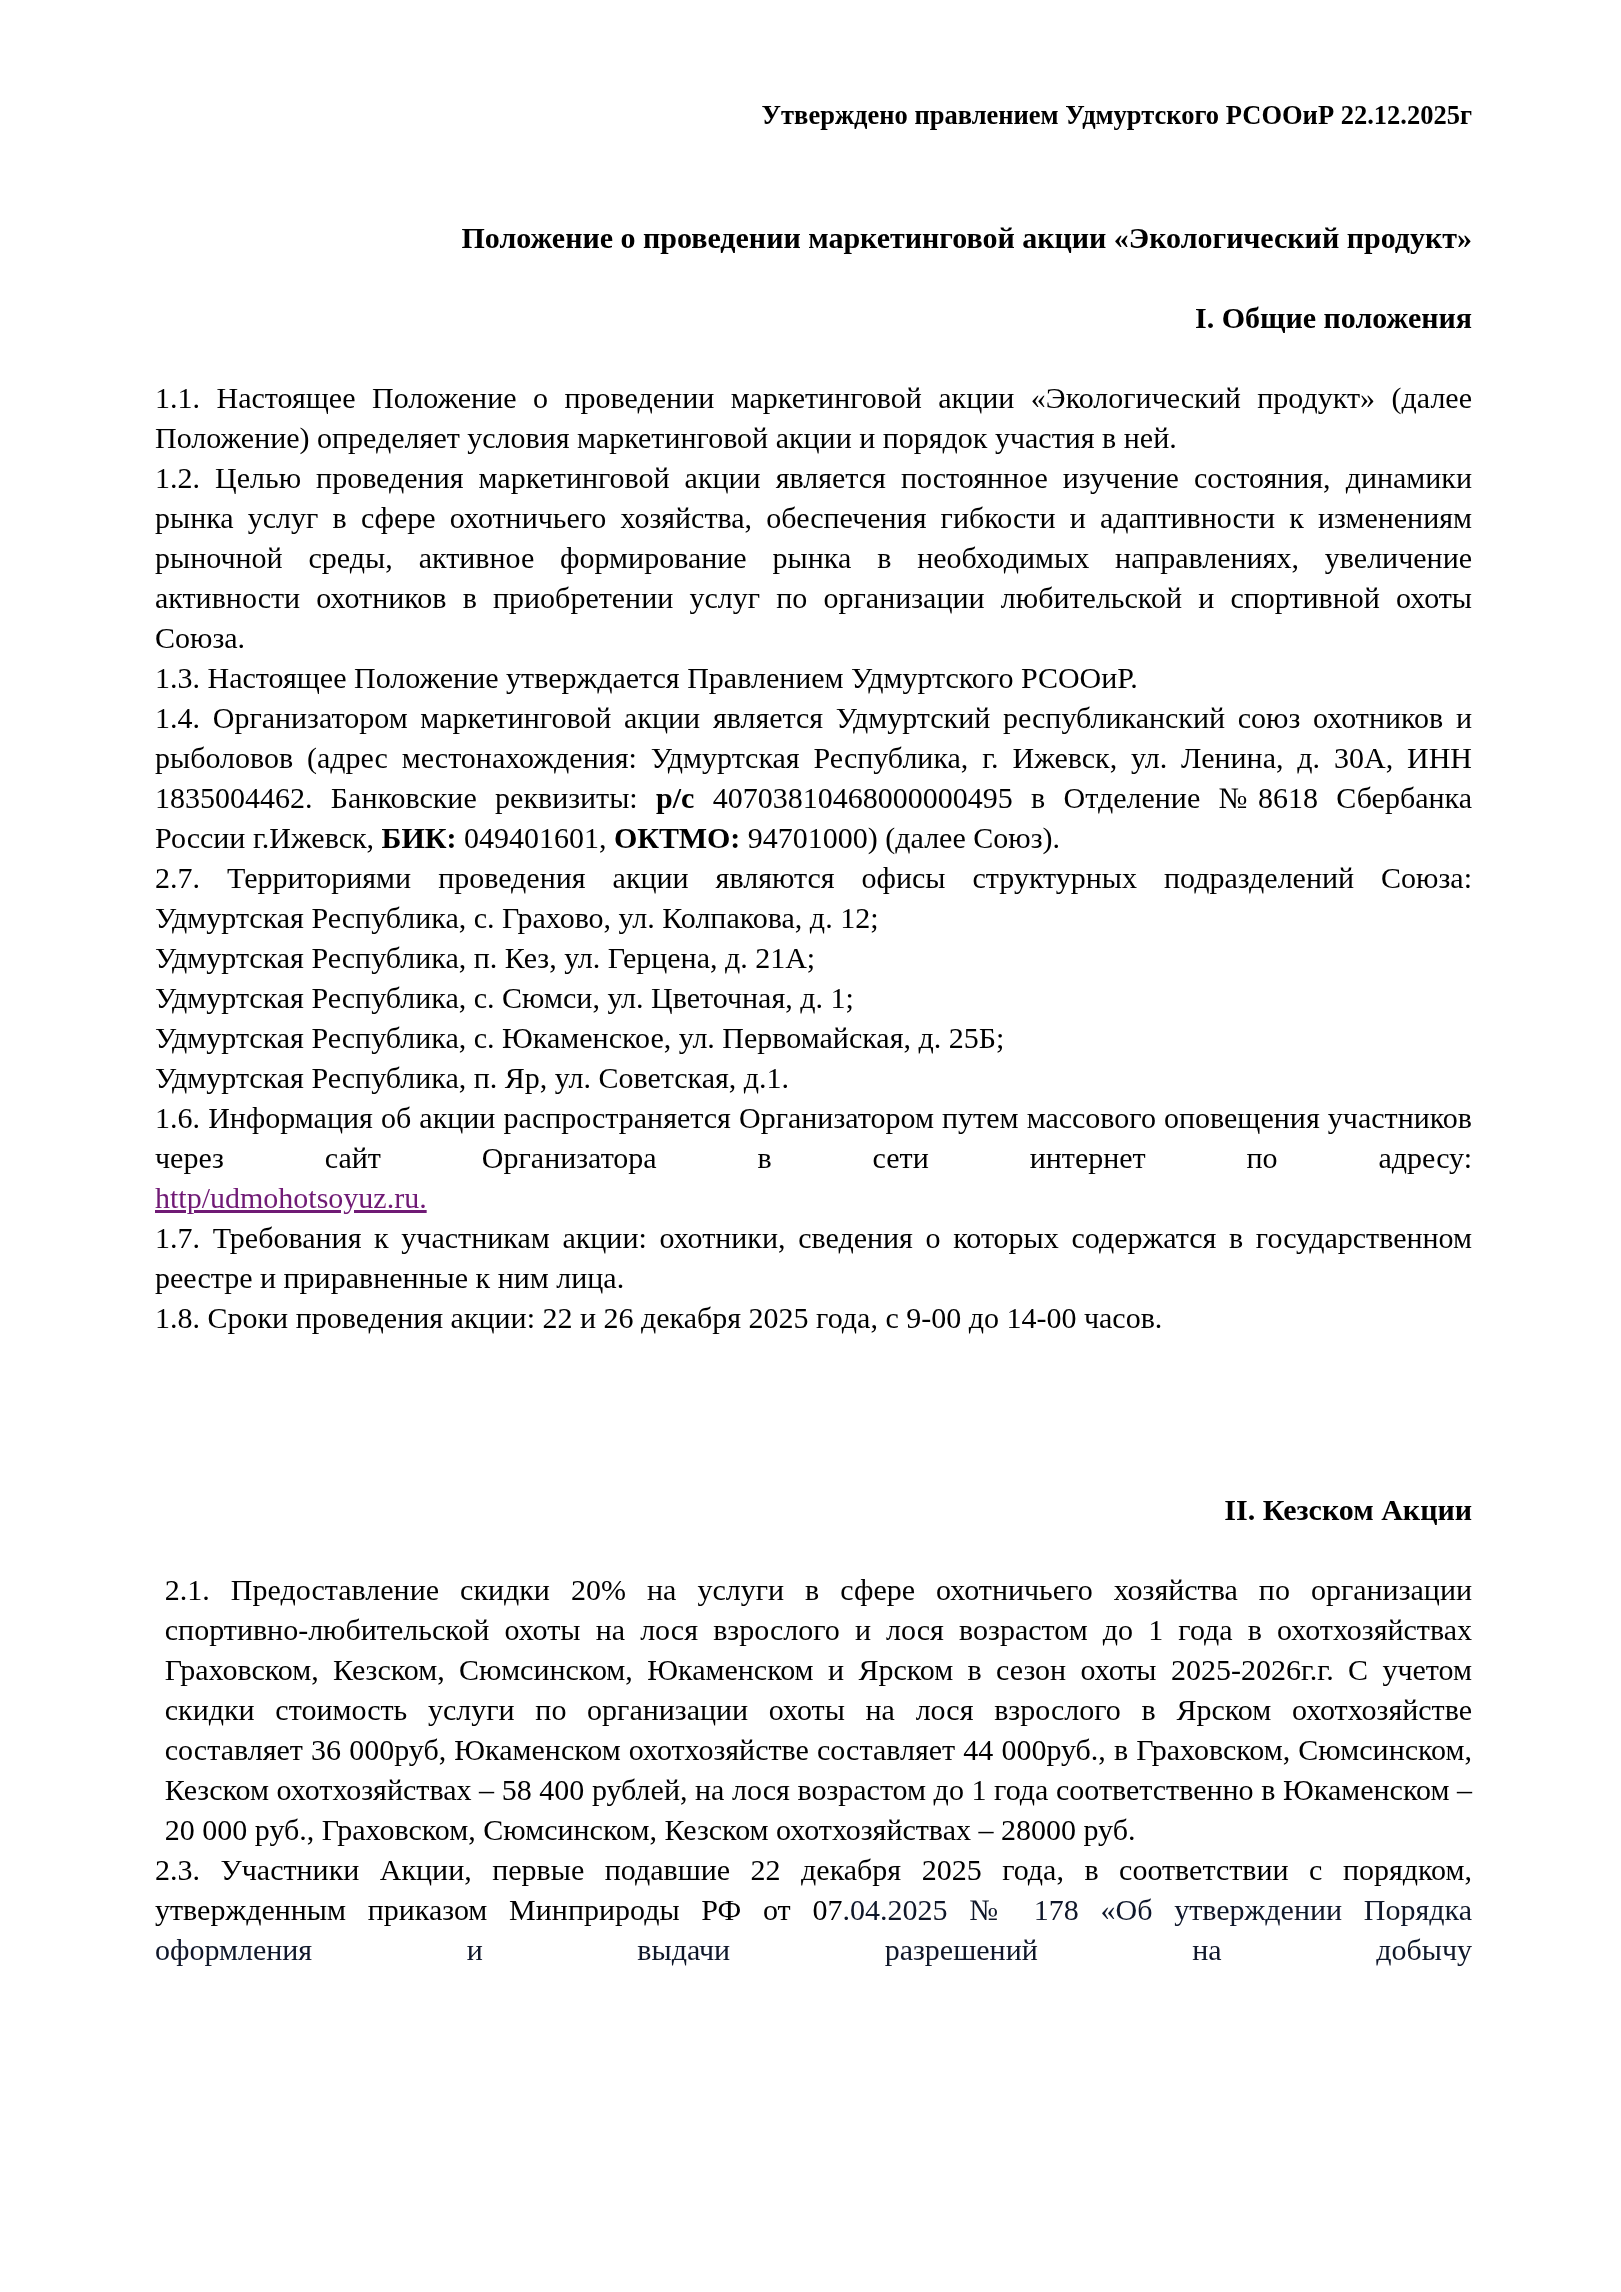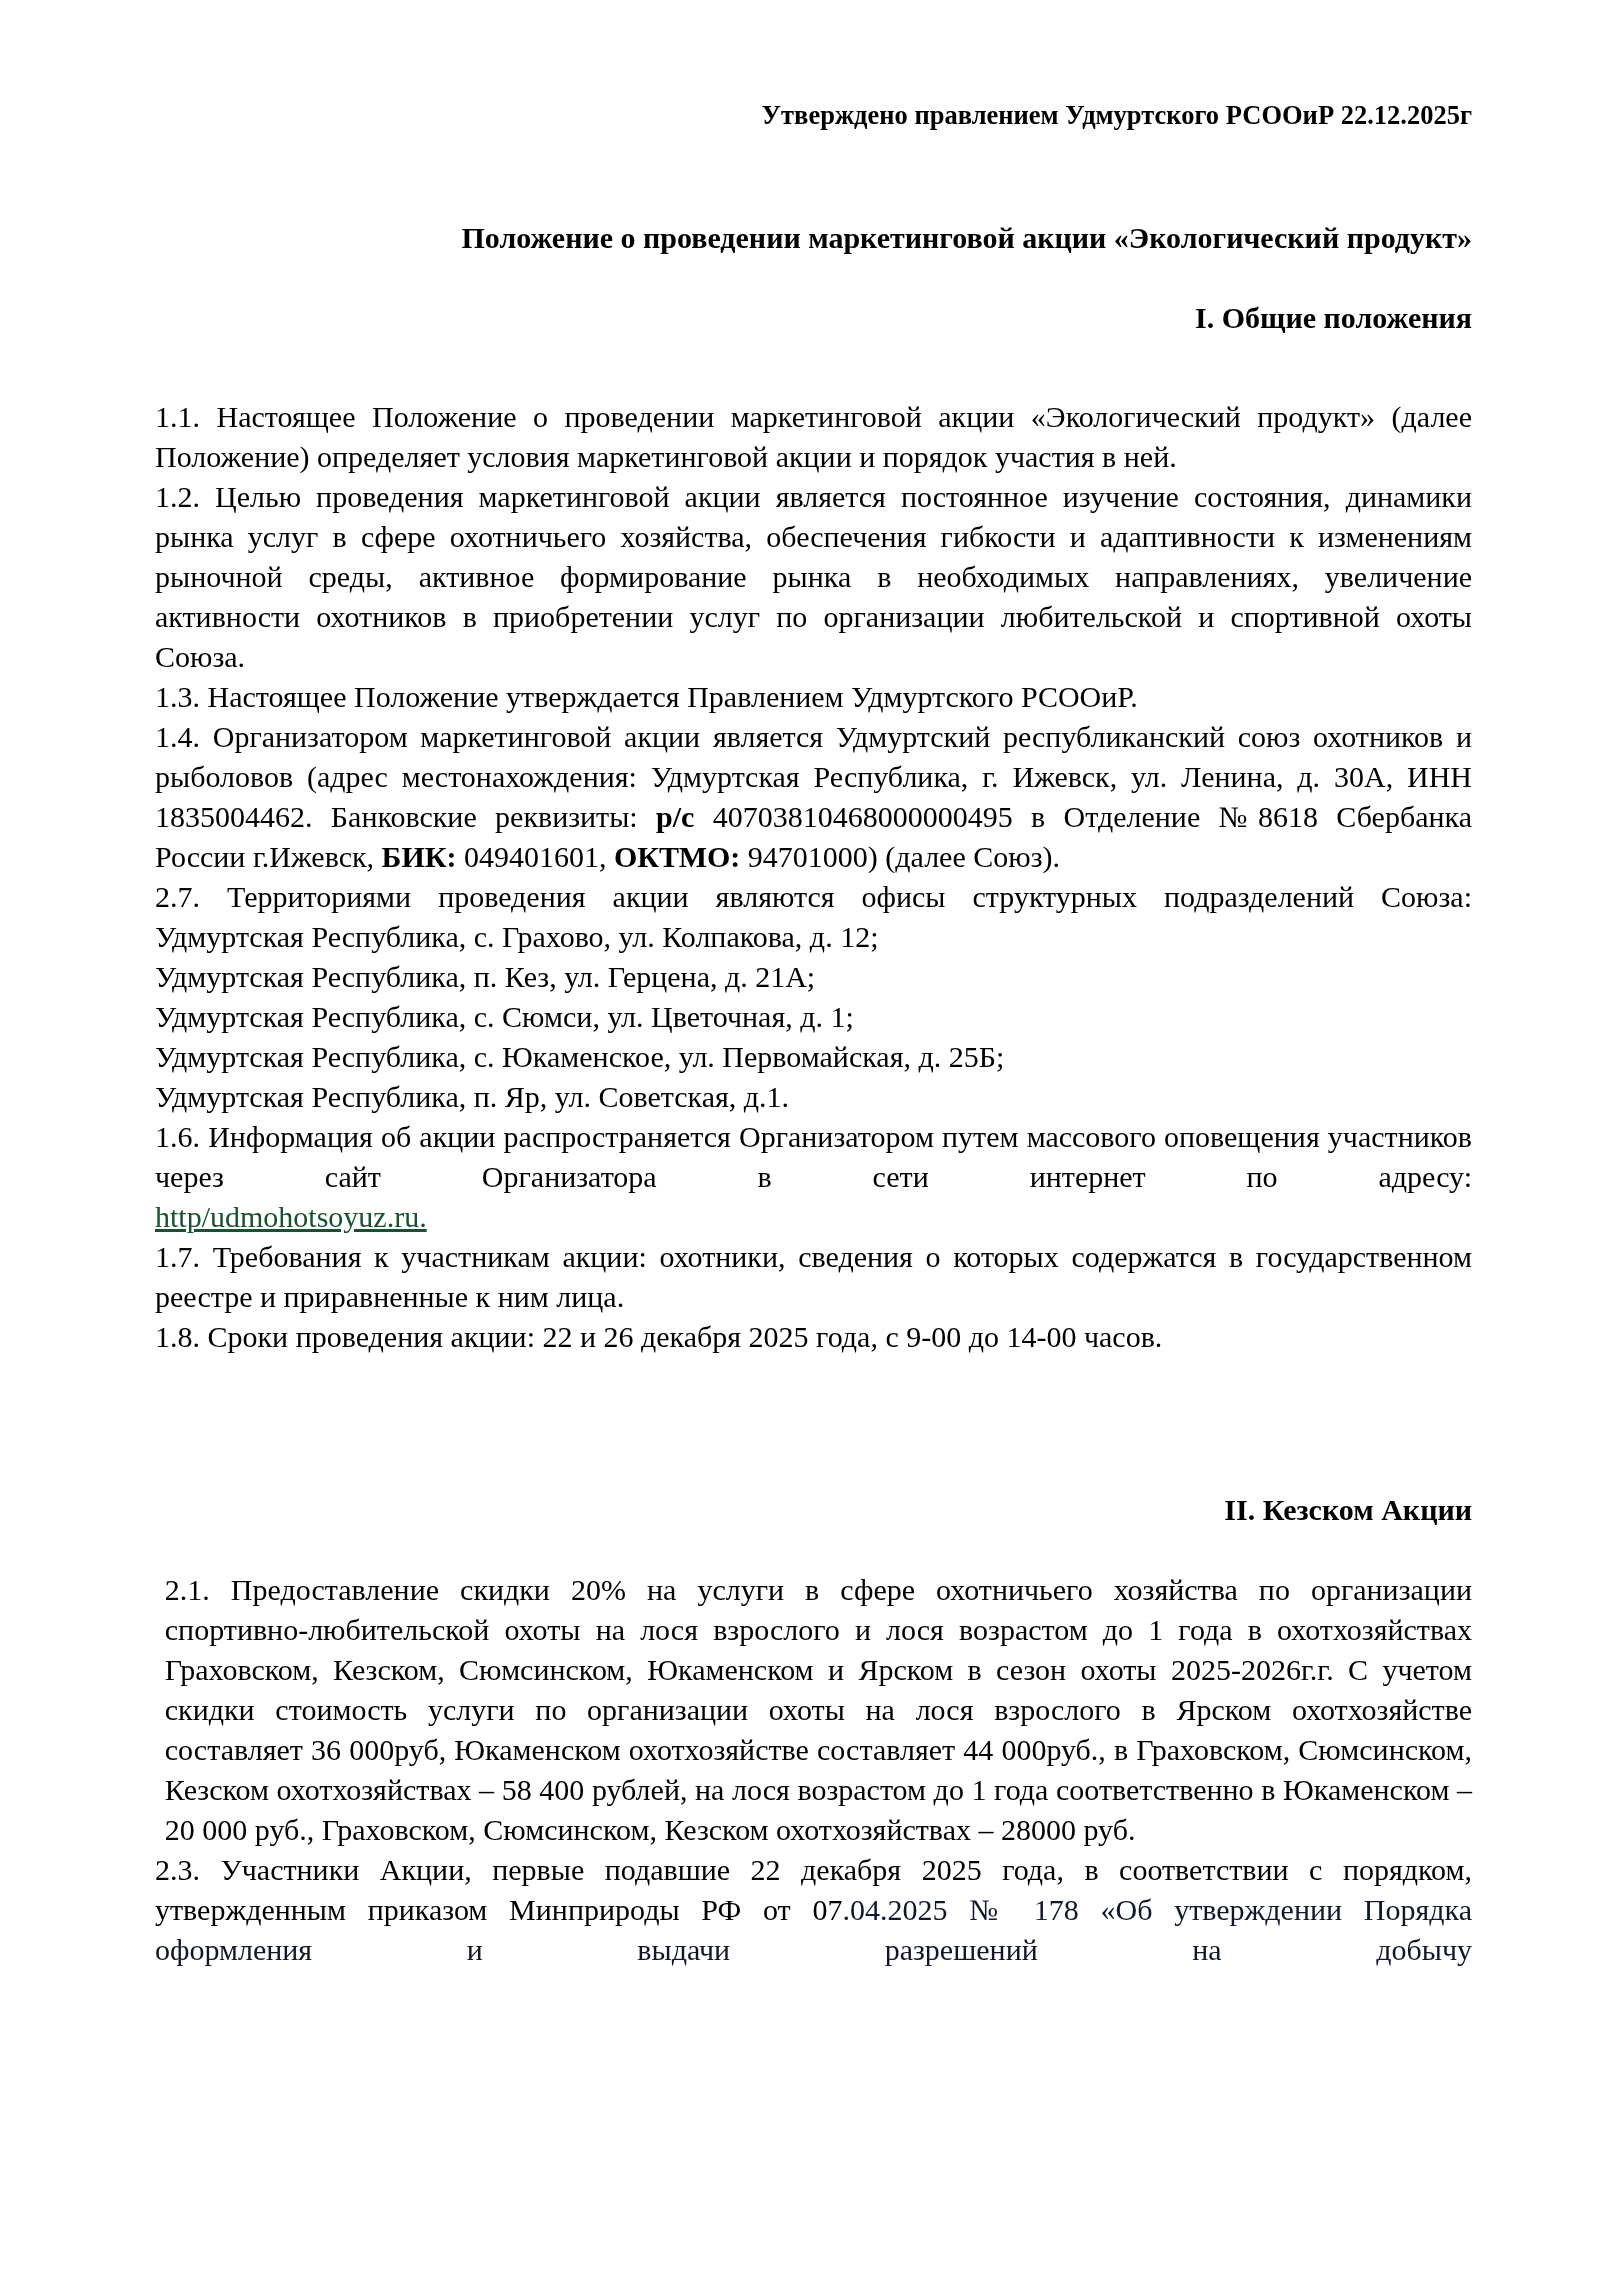--- a/index.html
+++ b/index.html
@@ -52,34 +52,34 @@
   }
   .sec1-heading { top: 296px; }
   .sec2-heading { top: 1488px; }
   .body-block {
     position: absolute;
     left: 0;
     width: 100%;
     font-size: 30px;
     line-height: 40px;
   }
-  .block1 { top: 397px; }
+  .block1 { top: 378px; }
   .block2 { top: 1570px; }
   .para {
     margin: 0;
     text-align: justify;
     text-align-last: left;
     hyphens: none;
   }
   .para.full-justify { text-align-last: justify; }
   .para.indent1 { padding-left: 9.8px; }
   .bold { font-weight: bold; }
   .link {
     text-decoration: underline;
-    color: #14532d;
+    color: #701a75;
   }
   .gray { color: #0f172a; }
   .addr-line { margin: 0; white-space: nowrap; }
 </style>
 </head>
 <body>
 
 <div class="page">
 
   <div class="approval">Утверждено правлением Удмуртского РСООиР 22.12.2025г</div>

